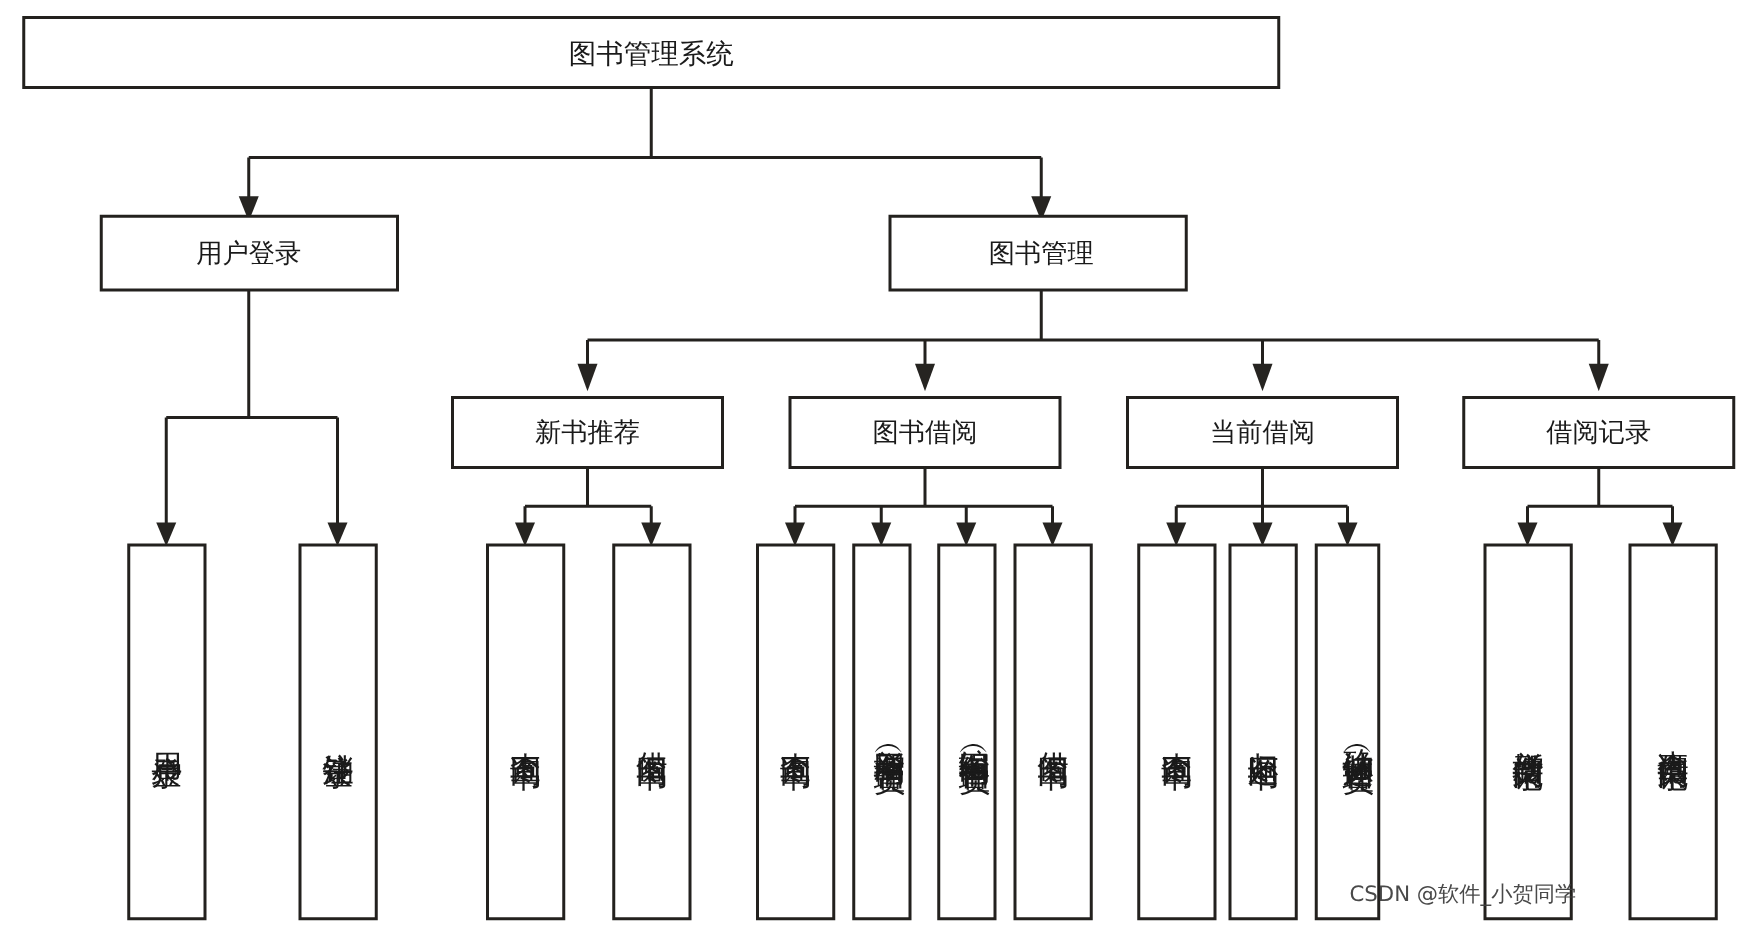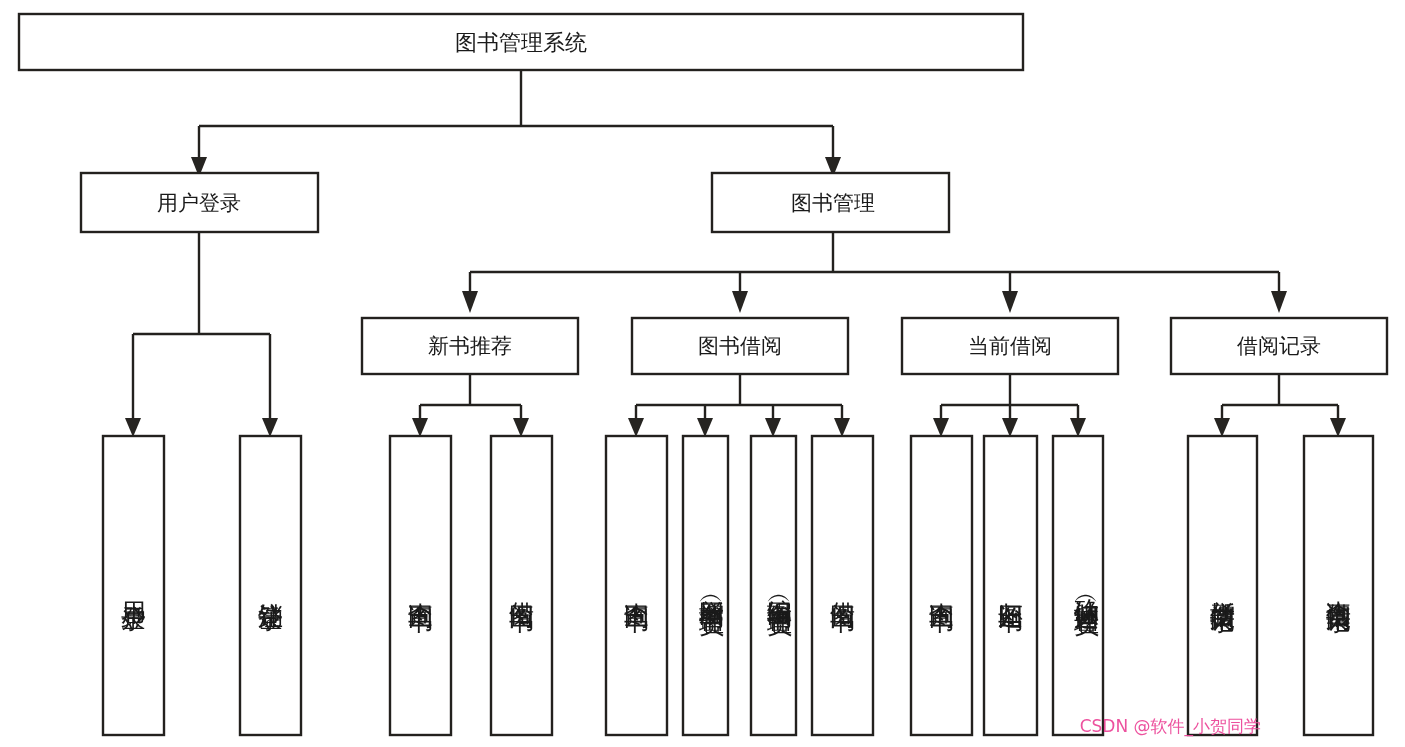--- a/index.html
+++ b/index.html
@@ -63,24 +63,24 @@
     text-orientation: upright;
     font-family: "DejaVu Sans", "Liberation Sans", sans-serif;
     color: #1a1a1a;
     letter-spacing: 2px;
     white-space: nowrap;
     pointer-events: none;
   }
   .watermark {
     position: absolute;
     right: 8px;
-    bottom: 9px;
+    bottom: 20px;
     font-family: "DejaVu Sans", "Liberation Sans", sans-serif;
     font-size: 17px;
-    color: #ec4899;
+    color: #404040;
     opacity: 0.95;
     white-space: nowrap;
   }
 </style>
 </head>
 <body>
 
 <div id="diagram-root">
 
   <svg id="flow-svg" viewBox="0 0 1405 747">

